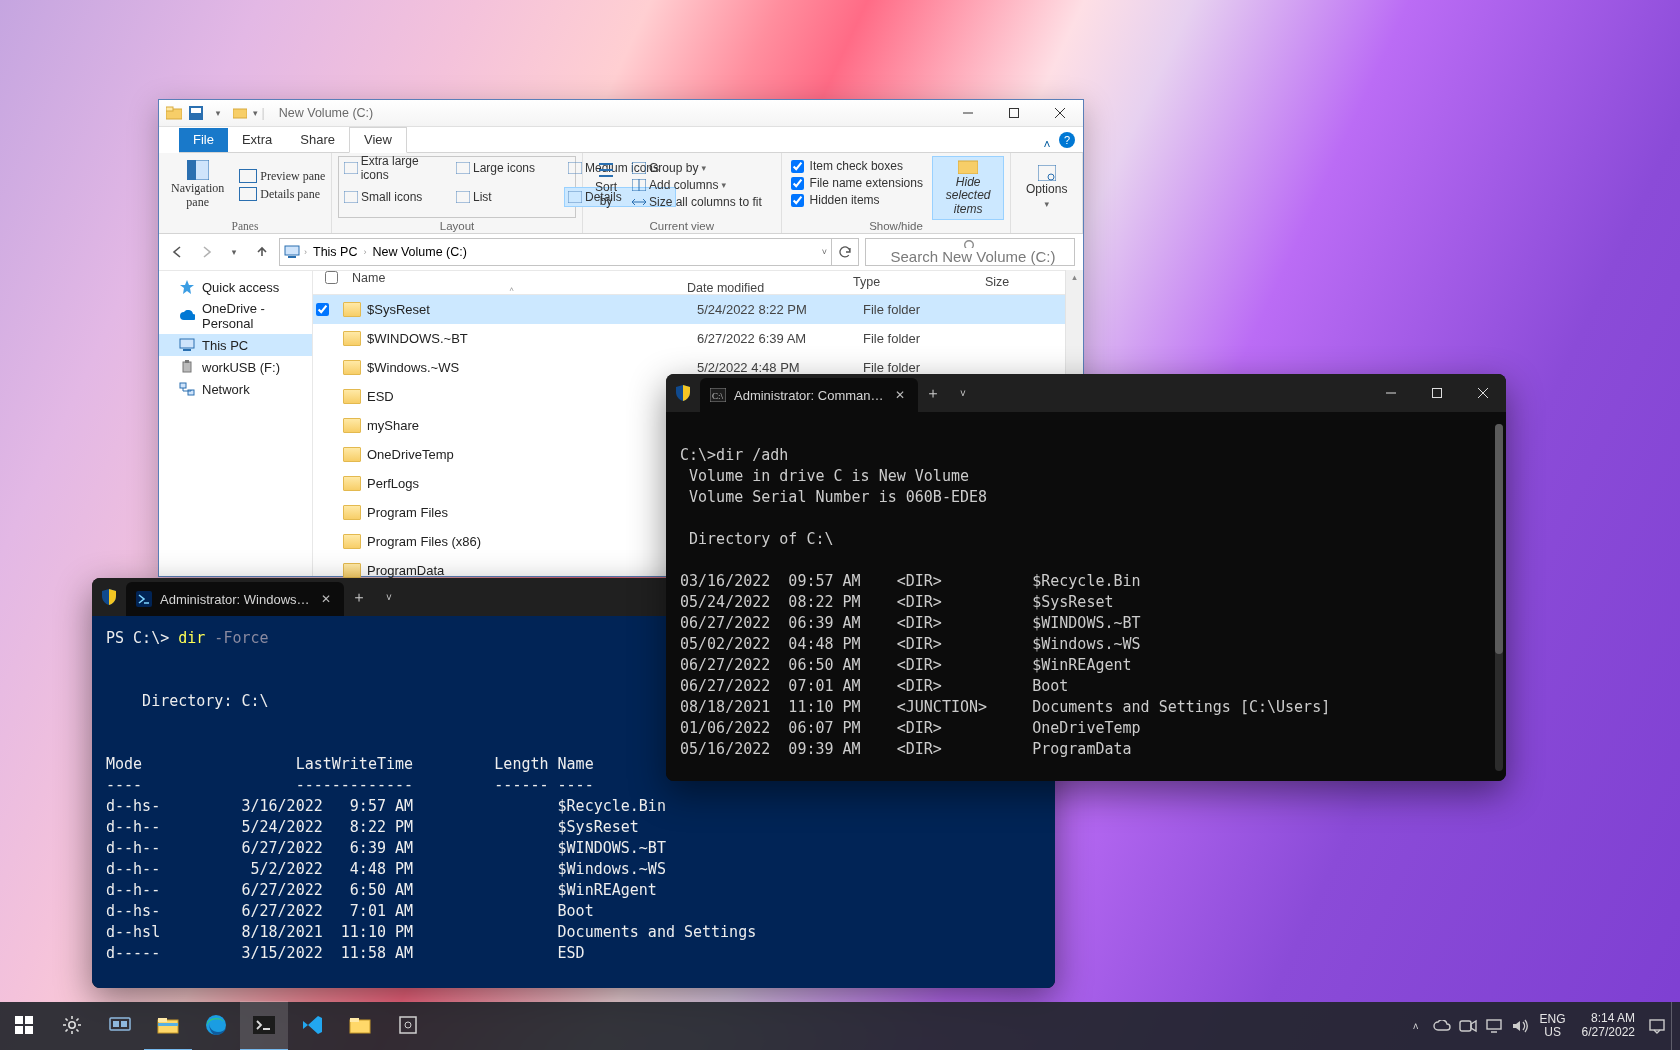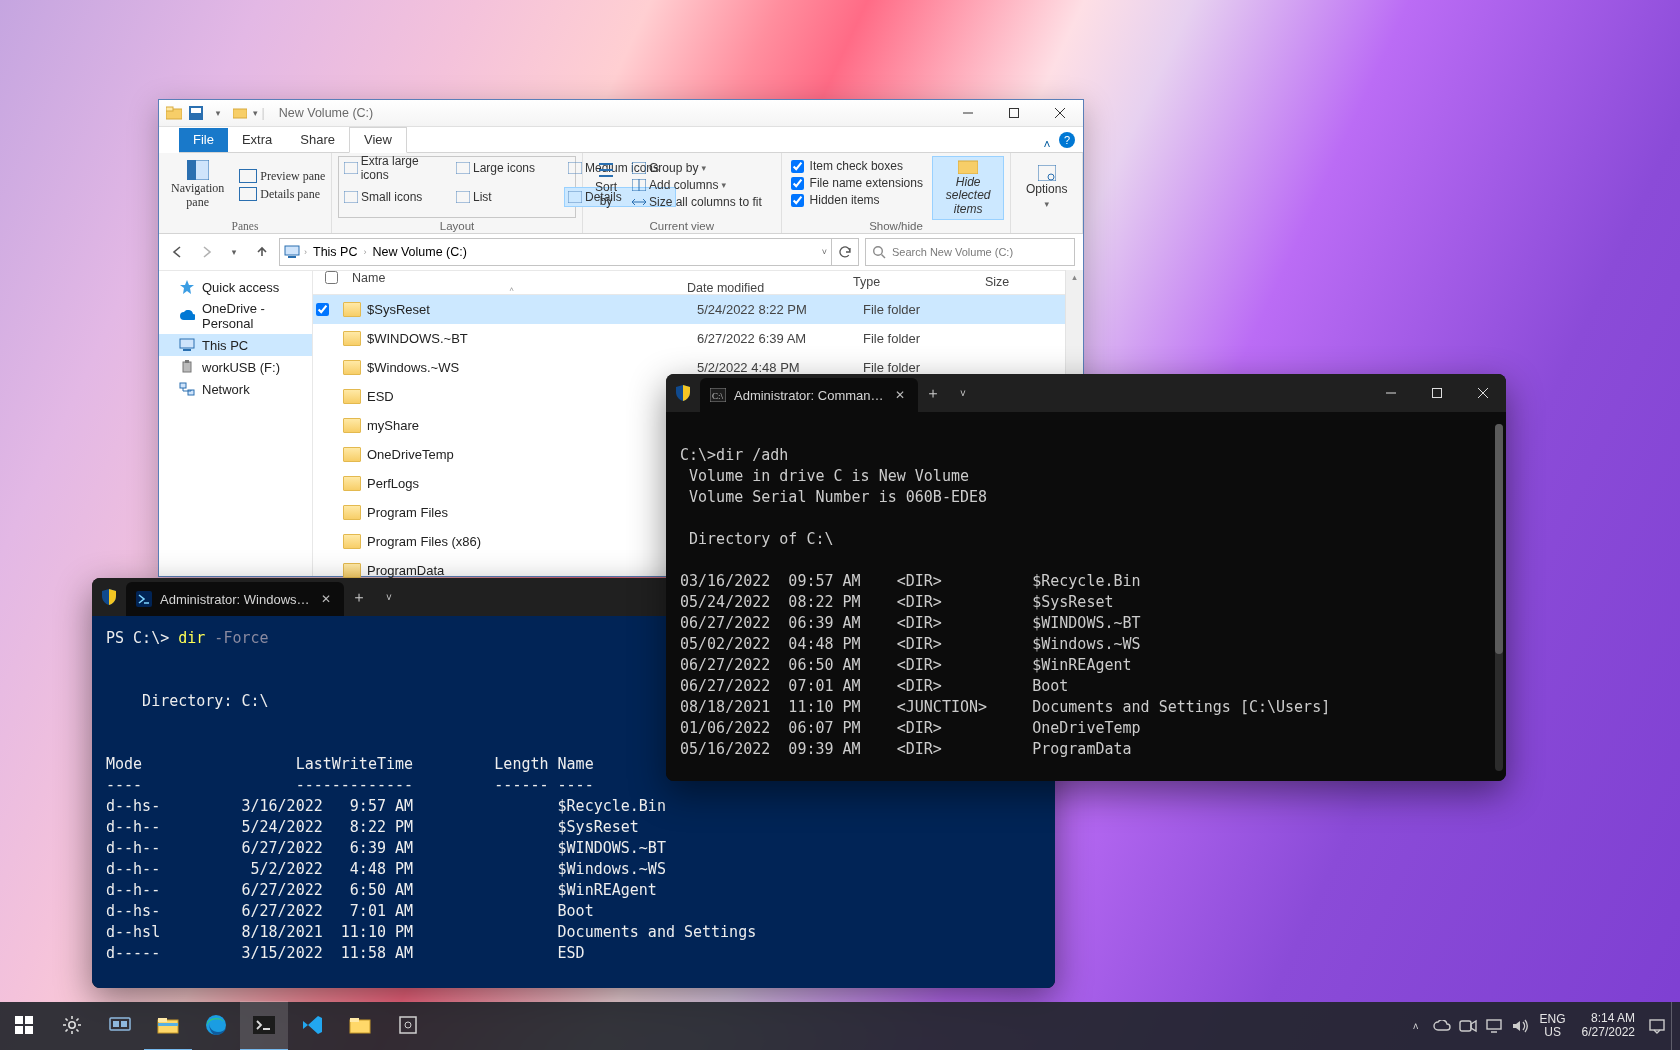--- a/index.html
+++ b/index.html
@@ -61,21 +61,21 @@
     border-bottom:1px solid #e8e8e8;}
   .navarrow{width:22px;height:22px;display:flex;align-items:center;justify-content:center;
     color:#606060;}
   #addrbar{flex:1;height:26px;border:1px solid #c4c4c4;display:flex;align-items:center;
     font-size:12.5px;padding:0 4px;gap:4px;background:#fff;}
   #addrbar .crumb{padding:0 2px;}
   #addrbar .sep{color:#999;font-size:9px;}
   .addr-btn{width:26px;height:26px;border:1px solid #c4c4c4;border-left:none;
     display:flex;align-items:center;justify-content:center;color:#555;background:#fff;}
   #searchbox{width:196px;height:26px;border:1px solid #c4c4c4;display:flex;
-    align-items:center;padding:0 6px;color:#7a7a7a;background:#fff;font-size:11px;}
+    align-items:center;padding:0 6px;color:#7a7a7a;background:#fff;font-size:15px;flex-direction:column;}
 
   
   #ex-body{position:absolute;top:170px;bottom:0;left:0;right:0;display:flex;}
   #ex-tree{width:196px;border-right:1px solid #e8e8e8;padding:6px 0;font-size:13px;
     color:#222;overflow:hidden;}
   .tree-item{display:flex;align-items:center;gap:7px;padding:3px 8px 3px 20px;}
   .tree-item.sel{background:#cce8ff;}
   .ti-icon{width:16px;height:16px;display:flex;align-items:center;justify-content:center;}
   #ex-list{flex:1;position:relative;font-size:13px;color:#222;}
   #ex-cols{display:flex;align-items:center;height:24px;border-bottom:1px solid #e8e8e8;

